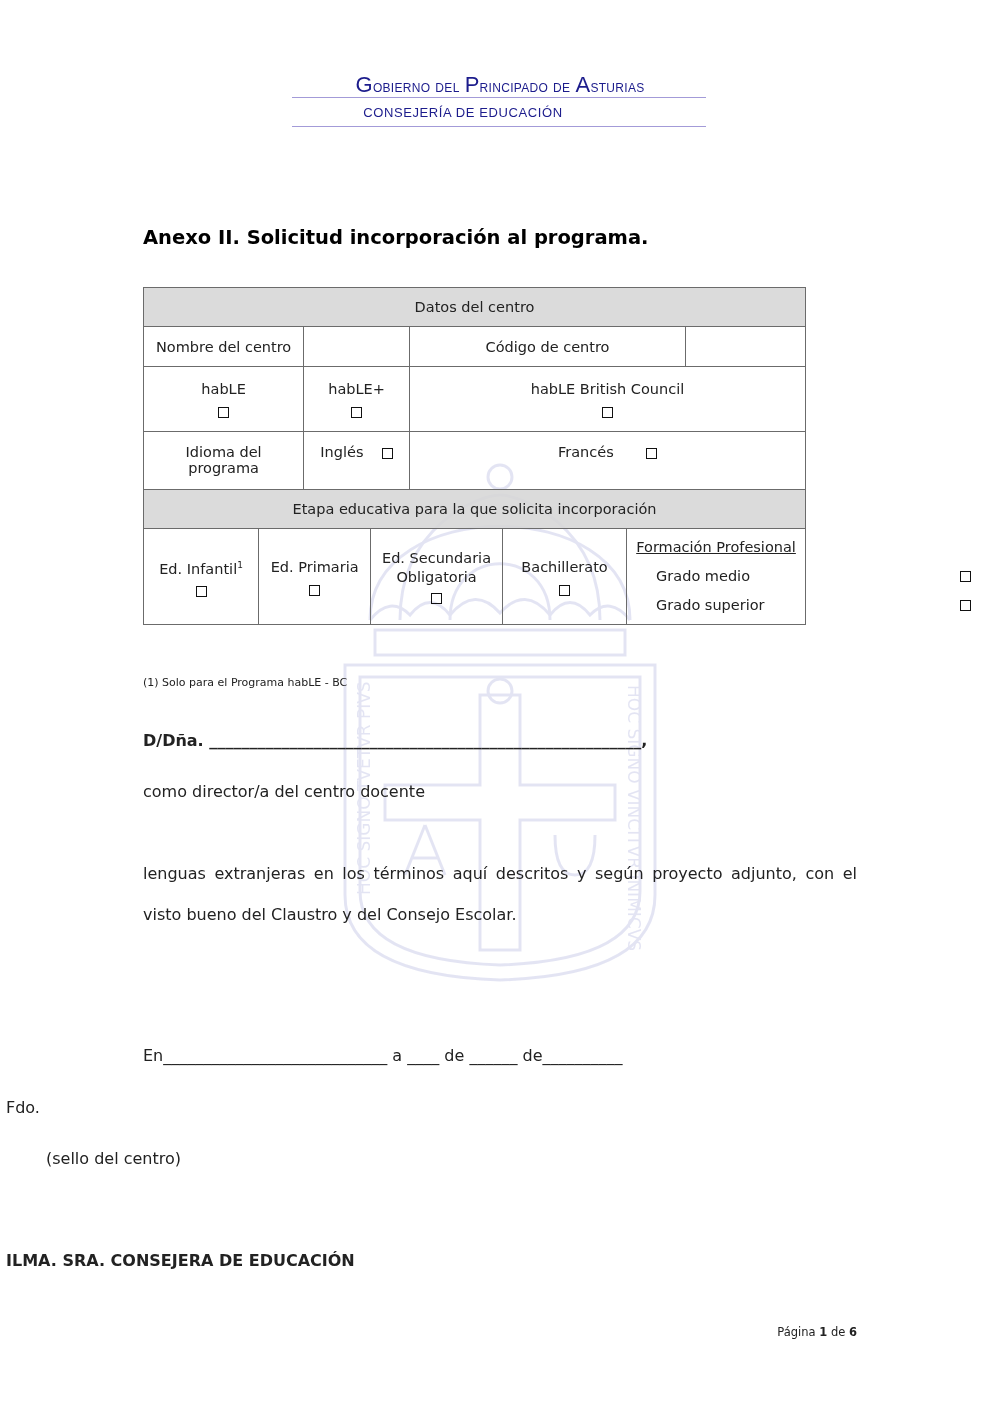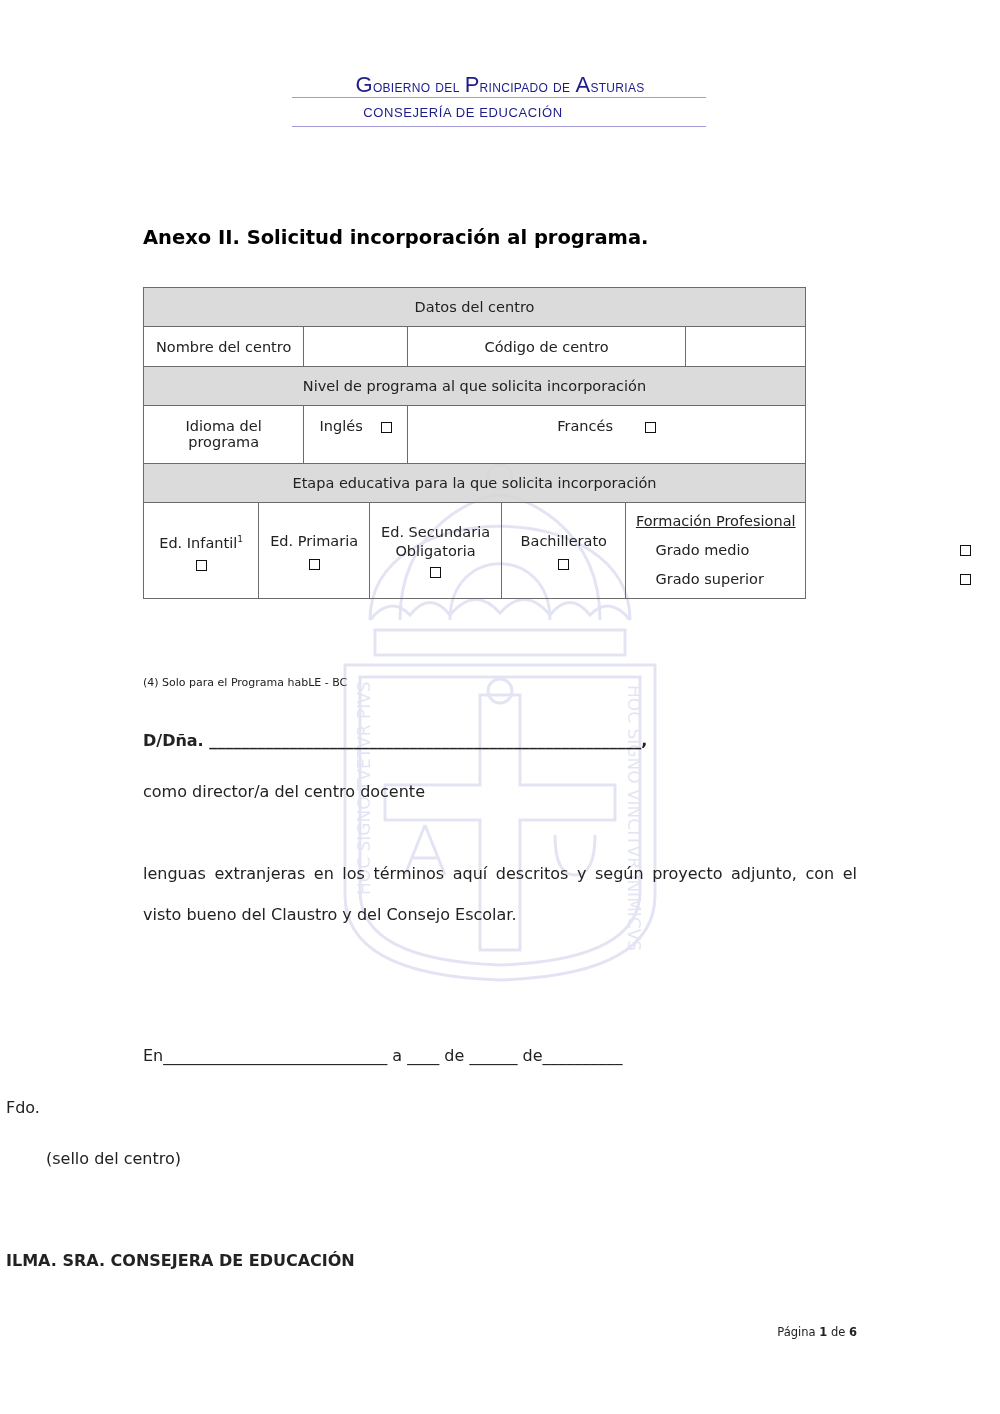--- a/index.html
+++ b/index.html
@@ -89,22 +89,33 @@
   <tbody>
       <tr>
     <td class="gray" colspan="8">Datos del centro</td>
   </tr>
   <tr style="height:40px;">
     <td colspan="2" class="cell">Nombre del centro</td>
     <td colspan="2" class="cell"></td>
     <td colspan="3" class="cell">Código de centro</td>
     <td class="cell"></td>
   </tr>
-  <tr>
-    <td class="gray" colspan="8">Nivel de programa al que solicita incorporación</td>
+  <tr style="height:65px;">
+    <td colspan="2" class="cell">
+      <span class="lbl">habLE</span>
+      <span class="chk" style="margin-top:8px"></span>
+    </td>
+    <td colspan="2" class="cell">
+      <span class="lbl">habLE+</span>
+      <span class="chk" style="margin-top:8px"></span>
+    </td>
+    <td colspan="4" class="cell">
+      <span class="lbl">habLE British Council</span>
+      <span class="chk" style="margin-top:8px"></span>
+    </td>
   </tr>
   <tr style="height:58px;">
     <td colspan="2" class="cell" style="vertical-align:top;padding-top:12px;padding-left:30px;padding-right:30px;">Idioma del programa</td>
     <td colspan="2" class="cell" style="vertical-align:top;padding-top:12px;">
       <span>Inglés</span>
       &nbsp;&nbsp;&nbsp;<span class="chk"></span>
     </td>
     <td colspan="4" class="cell" style="vertical-align:top;padding-top:12px;">
       <span>Francés</span>
       &nbsp;&nbsp;&nbsp;&nbsp;&nbsp;&nbsp;<span class="chk"></span>
@@ -139,21 +150,21 @@
       </div>
       <div style="text-align:left;padding-left:25px;line-height:29px;">
         <span>Grado superior</span>
         <span class="chk" style="position:absolute;left:816px;margin-top:9px;"></span>
       </div>
     </td>
   </tr>
 </tbody>
   </table>
 
-<div class="abs footnote">(4) Solo para el Programa habLE - BC</div>
+<div class="abs footnote">(1) Solo para el Programa habLE - BC</div>
 
 <div class="abs p" style="top:731px;font-weight:bold;">D/Dña. ______________________________________________________,</div>
 <div class="abs p" style="top:782px;">como director/a del centro docente</div>
 
 <div class="abs p justify" style="top:854px;">
   <div>lenguas extranjeras en los términos aquí descritos y según proyecto adjunto, con el</div>
   <div style="text-align-last:left;">visto bueno del Claustro y del Consejo Escolar.</div>
 </div>
 
 <div class="abs p" style="top:1046px;">En____________________________ a ____ de ______ de__________</div>

